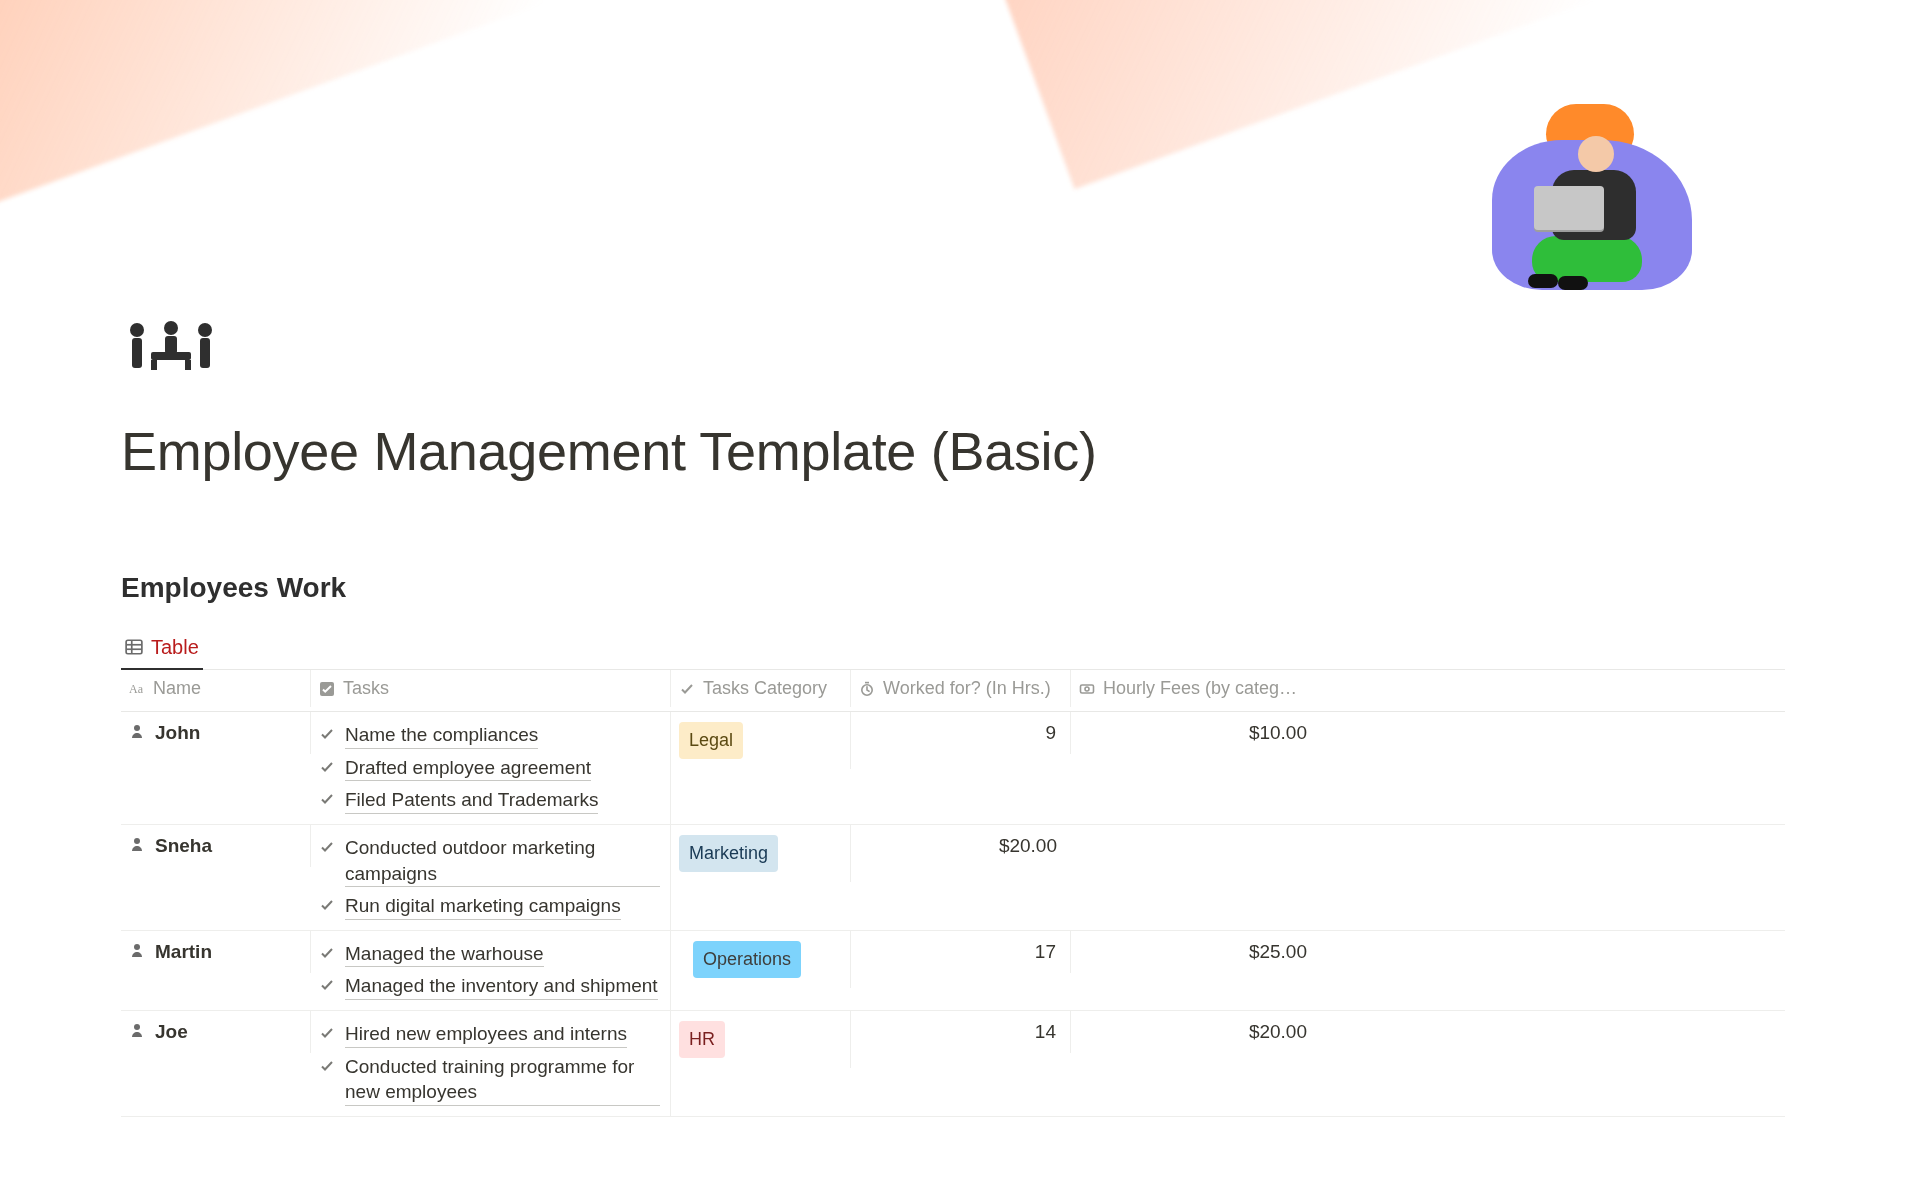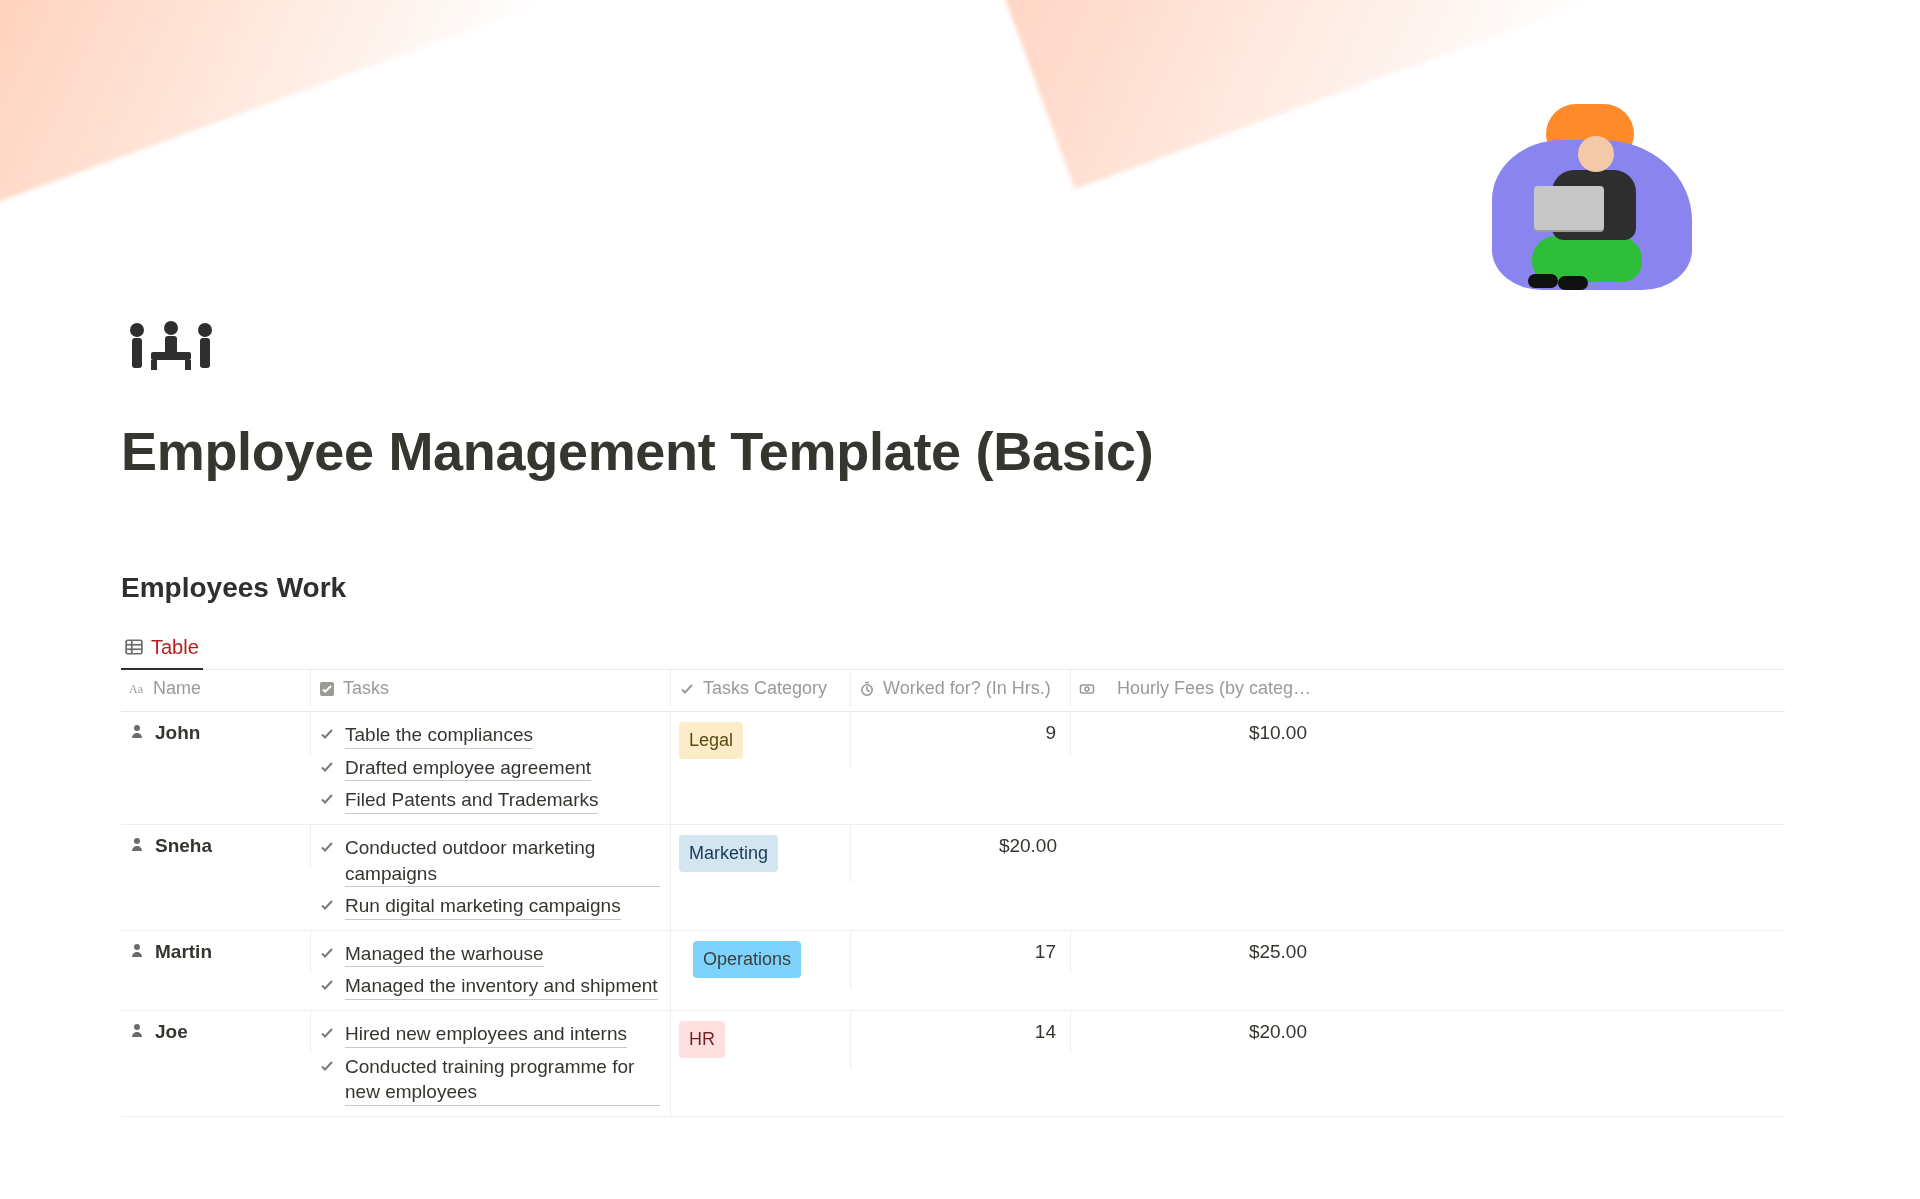--- a/index.html
+++ b/index.html
@@ -26,33 +26,33 @@
     .shoe1 { position: absolute; right: 152px; bottom: 2px; width: 30px; height: 14px; background: #111; border-radius: 8px; }
     .shoe2 { position: absolute; right: 122px; bottom: 0; width: 30px; height: 14px; background: #111; border-radius: 8px; }
     .torso { position: absolute; right: 74px; bottom: 50px; width: 84px; height: 70px; background: #2e2e2e; border-radius: 22px 22px 12px 12px; }
     .head  { position: absolute; right: 96px; bottom: 118px; width: 36px; height: 36px; background: #f4c9a8; border-radius: 50%; }
     .hair  { position: absolute; right: 76px; bottom: 130px; width: 88px; height: 56px; background: #ff8a2a; border-radius: 42px 42px 36px 36px; }
     .laptop{ position: absolute; right: 106px; bottom: 60px; width: 70px; height: 44px; background: #c7c7c7; border-radius: 4px; box-shadow: 0 2px 0 #9e9e9e; }
 
     .page-icon { position: absolute; left: 121px; top: 320px; width: 100px; height: 52px; color:#2f2f2f; }
     .page-icon svg { width: 100px; height: 52px; }
 
-    .title { position: absolute; left: 121px; top: 420px; font-size: 54px; font-weight: 700; letter-spacing: -0.3px; }
+    .title { position: absolute; left: 121px; top: 420px; font-size: 54px; font-weight: 400; letter-spacing: -0.3px; }
 
     .db-title { position: absolute; left: 121px; top: 572px; font-size: 28px; font-weight: 700; color: #2f2f2f; }
 
     .tabs-wrap { position: absolute; left: 121px; right: 135px; top: 626px; border-bottom: 1px solid #e8e8e6; height: 44px; }
     .tab { display: inline-flex; align-items: center; gap: 8px; height: 44px; padding: 0 4px; color: #b91c1c; font-size: 20px; border-bottom: 2px solid #2f2f2f; }
     .tab .ticon { width: 18px; height: 18px; color: #6b6b6b; }
 
     .table { position: absolute; left: 121px; right: 135px; top: 670px; }
     .thead, .trow { display: grid; grid-template-columns: 190px 360px 180px 220px 250px; align-items: start; }
     .thead { height: 42px; border-bottom: 1px solid #e8e8e6; color: #9a9a96; font-size: 18px; }
     .th { display: flex; align-items: center; gap: 8px; padding: 8px 10px 8px 8px; border-right: 1px solid #eeeeec; white-space: nowrap; overflow: hidden; text-overflow: ellipsis; }
-    .th:last-child { border-right: none; justify-content: space-between; }
+    .th:last-child { border-right: none; }
     .th .hicon { width: 16px; height: 16px; color: #9a9a96; }
 
     .trow { border-bottom: 1px solid #eeeeec; font-size: 19px; }
     .td { padding: 10px 10px 10px 8px; border-right: 1px solid #eeeeec; }
     .td:last-child { border-right: none; }
 
     .name-cell { display: flex; align-items: center; gap: 10px; font-weight: 600; }
     .pawn { width: 16px; height: 16px; color: #6b6b6b; }
 
     .tasks { display: flex; flex-direction: column; gap: 6px; }
@@ -181,21 +181,21 @@
                 </svg></span>
               <span>John</span>
             </div>
           </div>
           <div class="td">
             <div class="tasks">
               <div class="task">
                 <span><svg class="check" viewBox="0 0 16 16" fill="none" stroke="currentColor" stroke-width="2">
                     <path d="M3 8.5l3 3L13 4"></path>
                   </svg></span>
-                <span class="task-text">Table the compliances</span>
+                <span class="task-text">Name the compliances</span>
               </div>
               <div class="task">
                 <span><svg class="check" viewBox="0 0 16 16" fill="none" stroke="currentColor" stroke-width="2">
                     <path d="M3 8.5l3 3L13 4"></path>
                   </svg></span>
                 <span class="task-text">Drafted employee agreement</span>
               </div>
               <div class="task">
                 <span><svg class="check" viewBox="0 0 16 16" fill="none" stroke="currentColor" stroke-width="2">
                     <path d="M3 8.5l3 3L13 4"></path>

